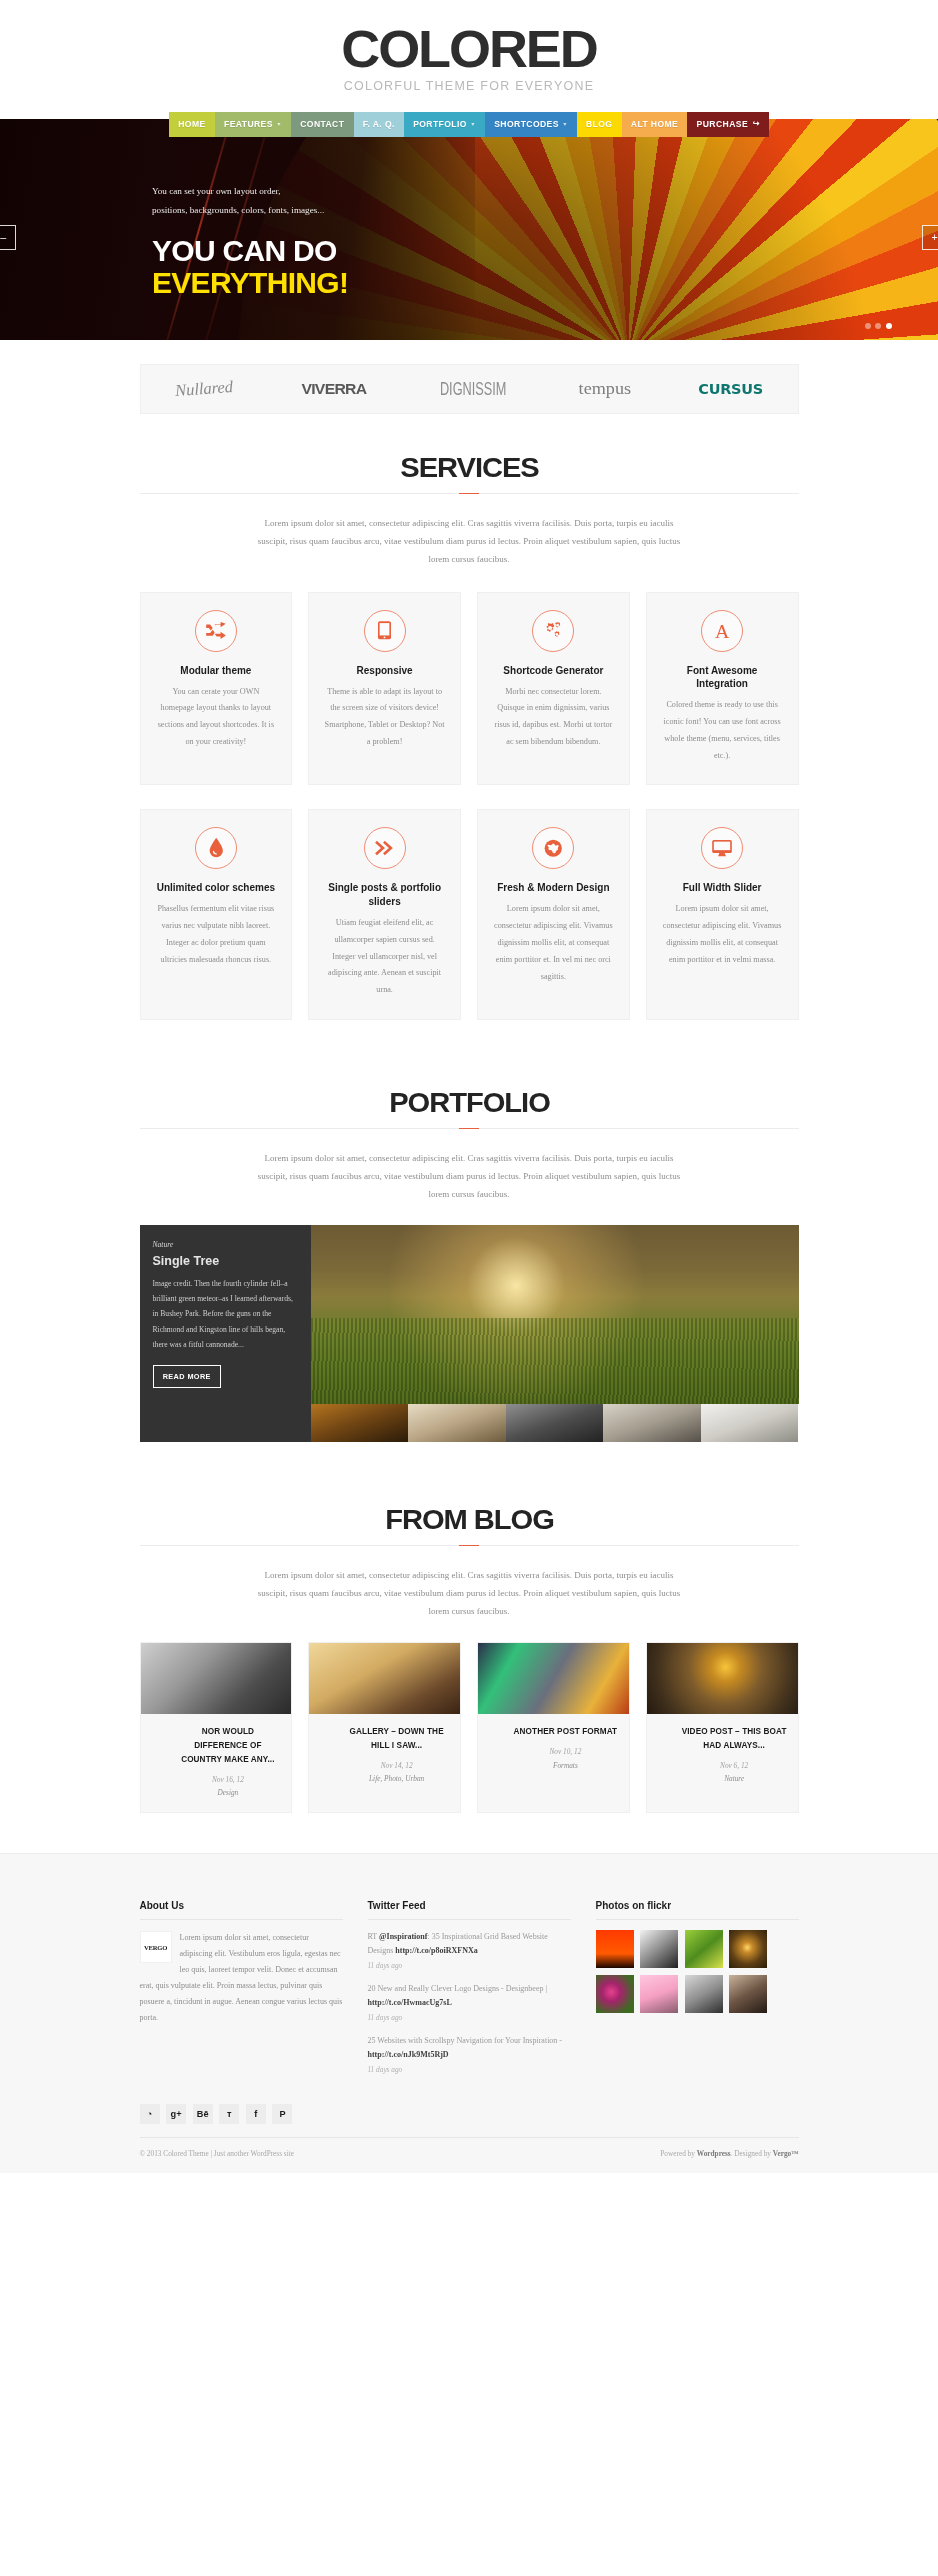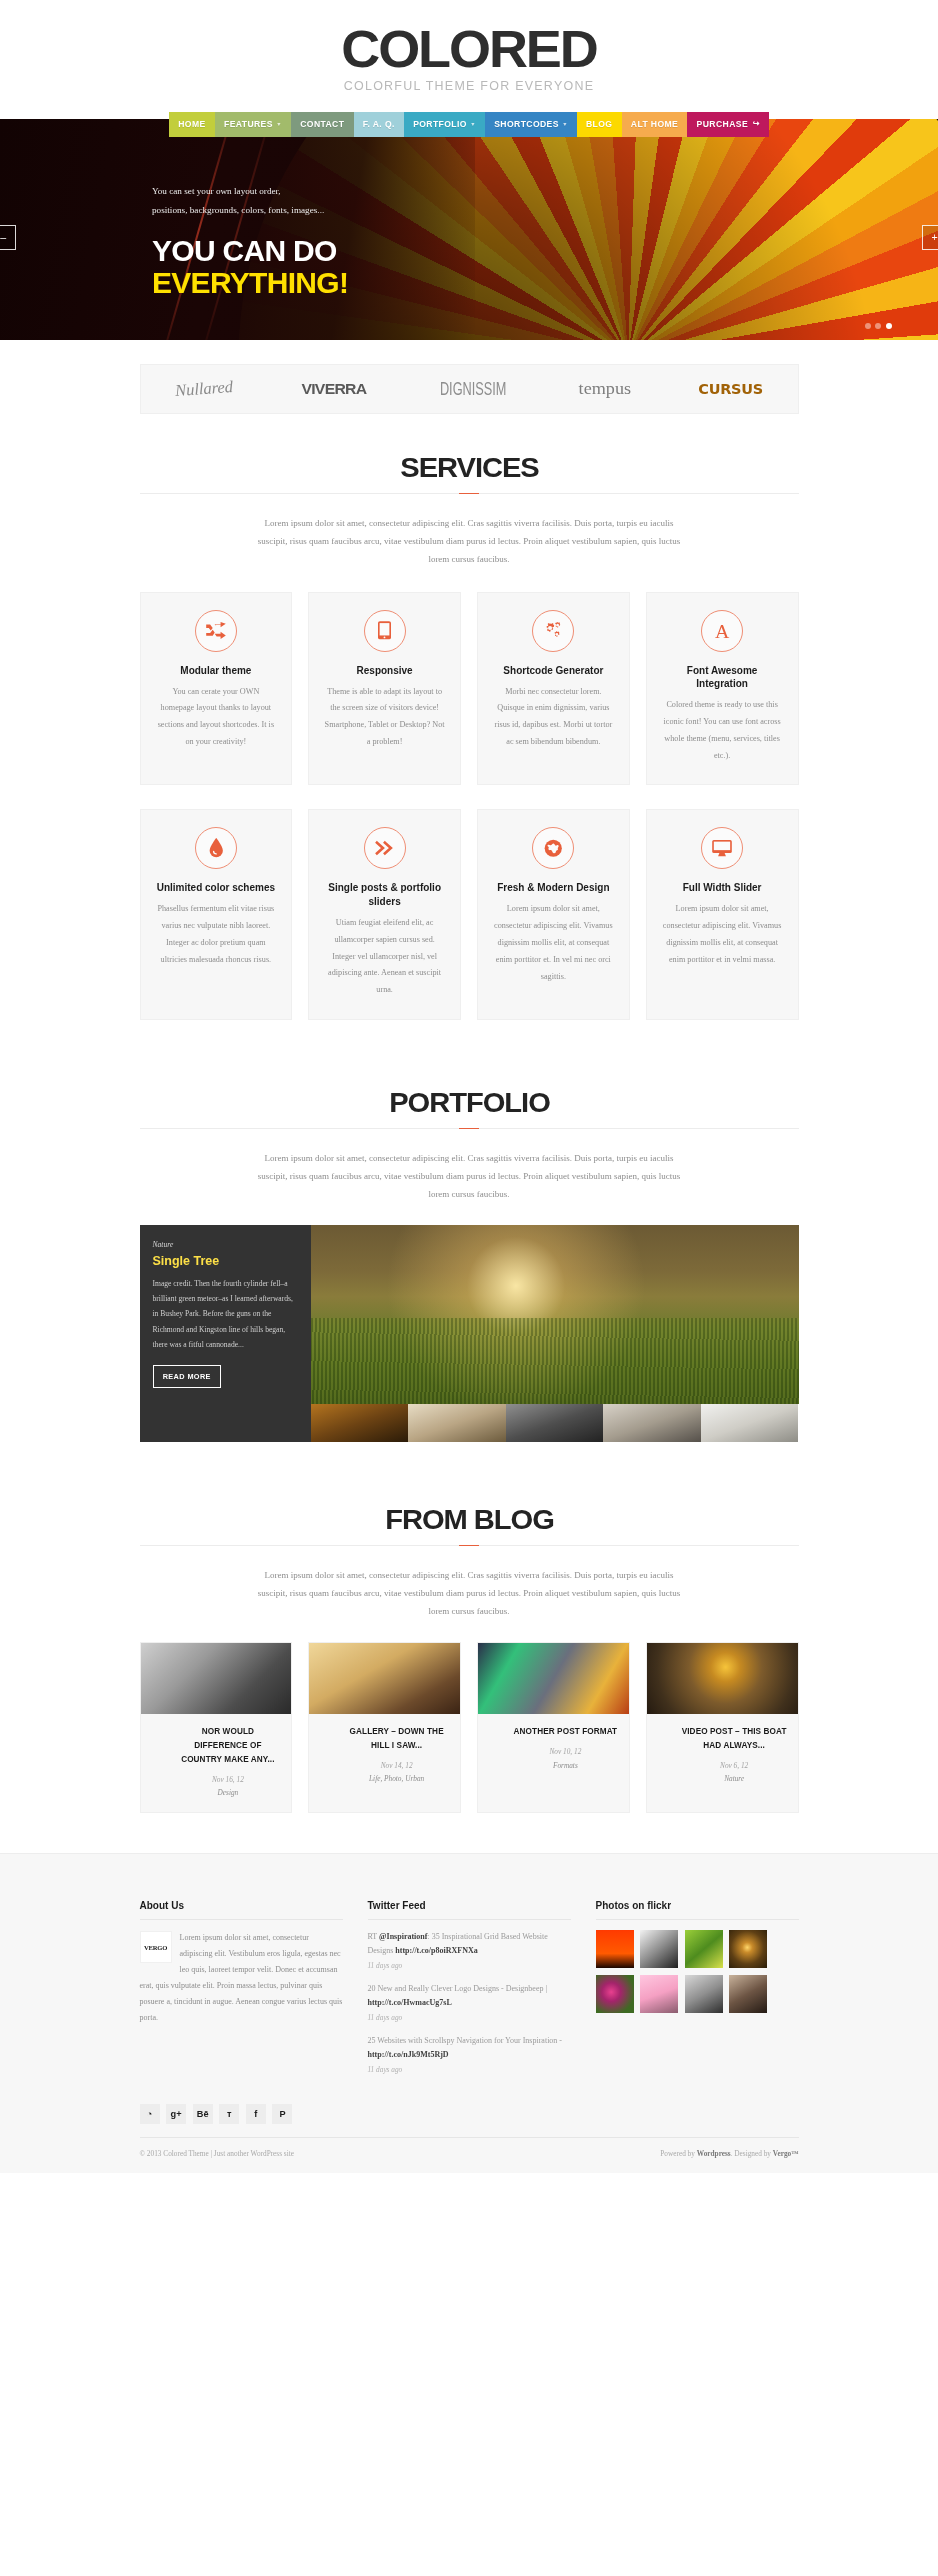--- a/index.html
+++ b/index.html
@@ -110,21 +110,21 @@
   .brands {
     background: #f7f7f7; border:0.7px solid #efefef;
     display:flex; align-items:center; justify-content: space-around;
     height: 50px;
   }
   .brand { color:#6f6f6f; }
   .brand-1 { font-family:"Liberation Serif", serif; font-style: italic; font-size: 16.5px; color:#8a8a8a; transform: rotate(-4deg); }
   .brand-2 { font-weight: bold; font-size: 15px; letter-spacing:-0.7px; color:#595959; transform: scaleX(1.05); }
   .brand-3 { font-size: 15px; letter-spacing: 0px; color:#8d8d8d; transform: scaleY(1.25) scaleX(.85); }
   .brand-4 { font-family:"Liberation Serif", serif; font-size: 16.5px; color:#7d7d7d; transform: scaleX(1.1); }
-  .brand-5 { font-weight: bold; font-size: 14.5px; letter-spacing:-0.3px; color:#a16207; font-family:"DejaVu Sans", sans-serif; }
+  .brand-5 { font-weight: bold; font-size: 14.5px; letter-spacing:-0.3px; color:#0f766e; font-family:"DejaVu Sans", sans-serif; }
 
   
   .sec-title-wrap { text-align:center; position:relative; padding-top: 38px; }
   .sec-title {
     font-size: 28px; font-weight: bold; color:#232323; letter-spacing:-1px;
     transform: scaleX(1.04);
   }
   .sec-rule {
     margin-top: 9.2px; position: relative; height: 0.7px; background:#ececec;
   }
@@ -152,21 +152,21 @@
   .srv-icon svg { display:block; }
   .srv-title {
     font-size: 10px; font-weight: bold; color:#1c1c1c; line-height:1.35; margin-bottom: 6.6px;
   }
   .srv-text { font-family:"Liberation Serif", serif; font-size:8.2px; line-height: 2.05; color:#8d8d8d; }
 
   
   .pf-main { display:flex; margin-top: 22.4px; }
   .pf-info { width: 171px; background:#333333; color:#e9e9e9; padding: 14.5px 13px 16px; }
   .pf-cat { font-family:"Liberation Serif", serif; font-style: italic; font-size: 7.6px; color:#d6d6d6; }
-  .pf-title { font-size: 12.5px; font-weight: bold; color:#fde047; margin: 5.3px 0 8px; }
+  .pf-title { font-size: 12.5px; font-weight: bold; color:#e5e5e5; margin: 5.3px 0 8px; }
   .pf-text { font-family:"Liberation Serif", serif; font-size: 7.6px; line-height: 2.0; color:#cfcfcf; }
   .pf-btn {
     margin-top: 13px; display:inline-block; border:1.3px solid #fff; color:#fff;
     font-size: 7.3px; font-weight: bold; letter-spacing:0.4px; padding: 6px 9.2px; cursor:pointer;
     background: transparent;
   }
   .pf-hero { flex:1; position:relative; overflow:hidden; }
   .pf-hero-img {
     position:absolute; inset:0;
     background:
@@ -274,21 +274,21 @@
       <div class="nav-item" style="background: rgb(53, 133, 196);">
         <span>SHORTCODES</span>
         <span class="nav-caret">▼</span>
       </div>
       <div class="nav-item" style="background: rgb(252, 217, 0); padding-left: 9px;">
         <span>BLOG</span>
       </div>
       <div class="nav-item" style="background: rgb(246, 171, 77);">
         <span>ALT HOME</span>
       </div>
-      <div class="nav-item" style="background: #be185d;">
+      <div class="nav-item" style="background: #7f1d1d;">
         <span>PURCHASE</span>
         <span class="ext-icon">↪</span>
       </div>
     </nav>
 </div>
 
 <section class="slider">
   <div class="slider-bg">
     <div class="balloon"></div>
     <div class="balloon-shade"></div>

